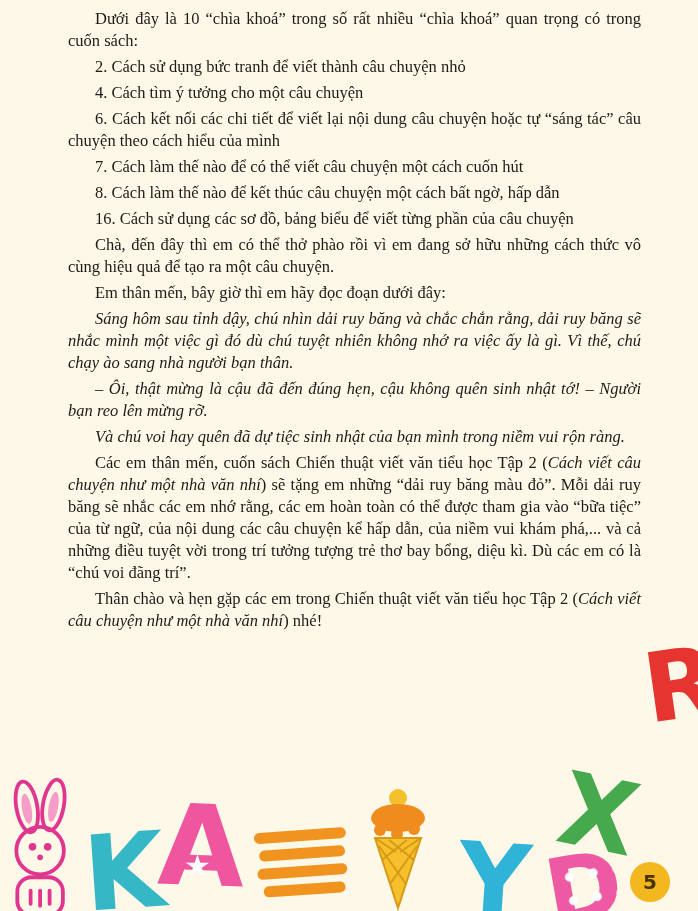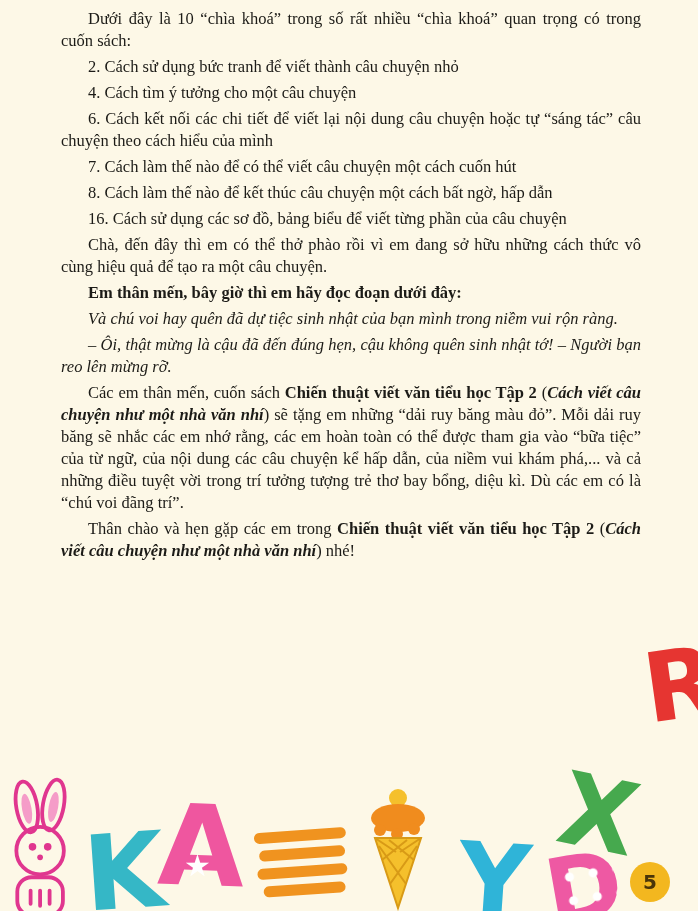--- a/index.html
+++ b/index.html
@@ -20,22 +20,22 @@
   .text-block {
     position: absolute;
     left: 57px;
     top: 8px;
     width: 584px;
     font-size: 16.5px;
     line-height: 22px;
     text-align: justify;
   }
 
-  .para { margin: 0 0 4px 4px; text-indent: 27px; }
-  .bold { font-weight: bold; }
+  .para { margin: 0 0 4px 11px; text-indent: 27px; }
+  .bold { font-weight: normal; }
   .italic { font-style: italic; }
 
   
   .deco { position: absolute; pointer-events: none; }
 
   .letter {
     font-family: "DejaVu Sans", sans-serif;
     font-weight: bold;
     line-height: 0.9;
     display: inline-block;
@@ -104,22 +104,23 @@
     <p class="para">4. Cách tìm ý tưởng cho một câu chuyện</p>
     <p class="para">6. Cách kết nối các chi tiết để viết lại nội dung câu chuyện hoặc tự “sáng tác” câu chuyện theo cách hiểu của mình</p>
     <p class="para">7. Cách làm thế nào để có thể viết câu chuyện một cách cuốn hút</p>
     <p class="para">8. Cách làm thế nào để kết thúc câu chuyện một cách bất ngờ, hấp dẫn</p>
     <p class="para">16. Cách sử dụng các sơ đồ, bảng biểu để viết từng phần của câu chuyện</p>
 
     <p class="para">Chà, đến đây thì em có thể thở phào rồi vì em đang sở hữu những cách thức vô cùng hiệu quả để tạo ra một câu chuyện.</p>
 
     <p class="para bold">Em thân mến, bây giờ thì em hãy đọc đoạn dưới đây:</p>
 
+    <p class="para italic">Sáng hôm sau tỉnh dậy, chú nhìn dải ruy băng và chắc chắn rằng, dải ruy băng sẽ nhắc mình một việc gì đó dù chú tuyệt nhiên không nhớ ra việc ấy là gì. Vì thế, chú chạy ào sang nhà người bạn thân.</p>
+    <p class="para italic">– Ôi, thật mừng là cậu đã đến đúng hẹn, cậu không quên sinh nhật tớ! – Người bạn reo lên mừng rỡ.</p>
     <p class="para italic">Và chú voi hay quên đã dự tiệc sinh nhật của bạn mình trong niềm vui rộn ràng.</p>
-    <p class="para italic">– Ôi, thật mừng là cậu đã đến đúng hẹn, cậu không quên sinh nhật tớ! – Người bạn reo lên mừng rỡ.</p>
 
     <p class="para"><span>Các em thân mến, cuốn sách </span><span class="bold">Chiến thuật viết văn tiểu học Tập 2</span><span> (</span><span class="bold italic">Cách viết câu chuyện như một nhà văn nhí</span><span>) sẽ tặng em những “dải ruy băng màu đỏ”. Mỗi dải ruy băng sẽ nhắc các em nhớ rằng, các em hoàn toàn có thể được tham gia vào “bữa tiệc” của từ ngữ, của nội dung các câu chuyện kể hấp dẫn, của niềm vui khám phá,... và cả những điều tuyệt vời trong trí tưởng tượng trẻ thơ bay bổng, diệu kì. Dù các em có là “chú voi đãng trí”.</span></p>
 
     <p class="para"><span>Thân chào và hẹn gặp các em trong </span><span class="bold">Chiến thuật viết văn tiểu học Tập 2</span><span> (</span><span class="bold italic">Cách viết câu chuyện như một nhà văn nhí</span><span>) nhé!</span></p>
 
   </div>
 
   <svg class="deco bunny" width="76" height="140" viewBox="0 0 80 142">
     <g fill="none" stroke="#e0368f" stroke-width="4" stroke-linecap="round">
       <ellipse cx="24" cy="32" rx="11" ry="27" transform="rotate(-10 24 32)"></ellipse>

